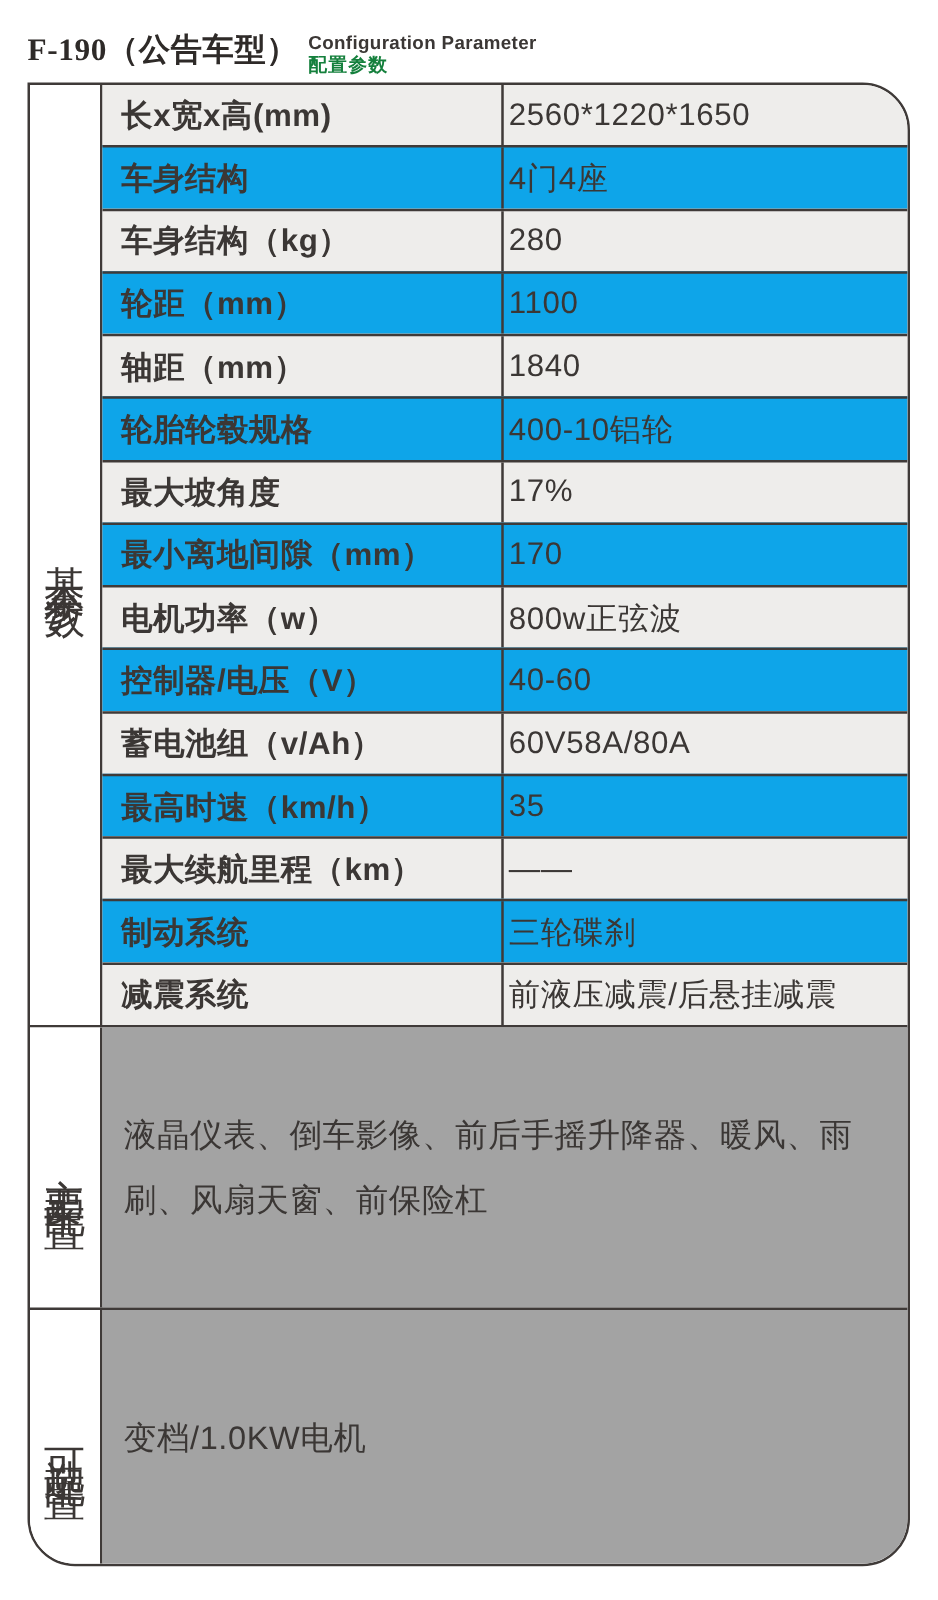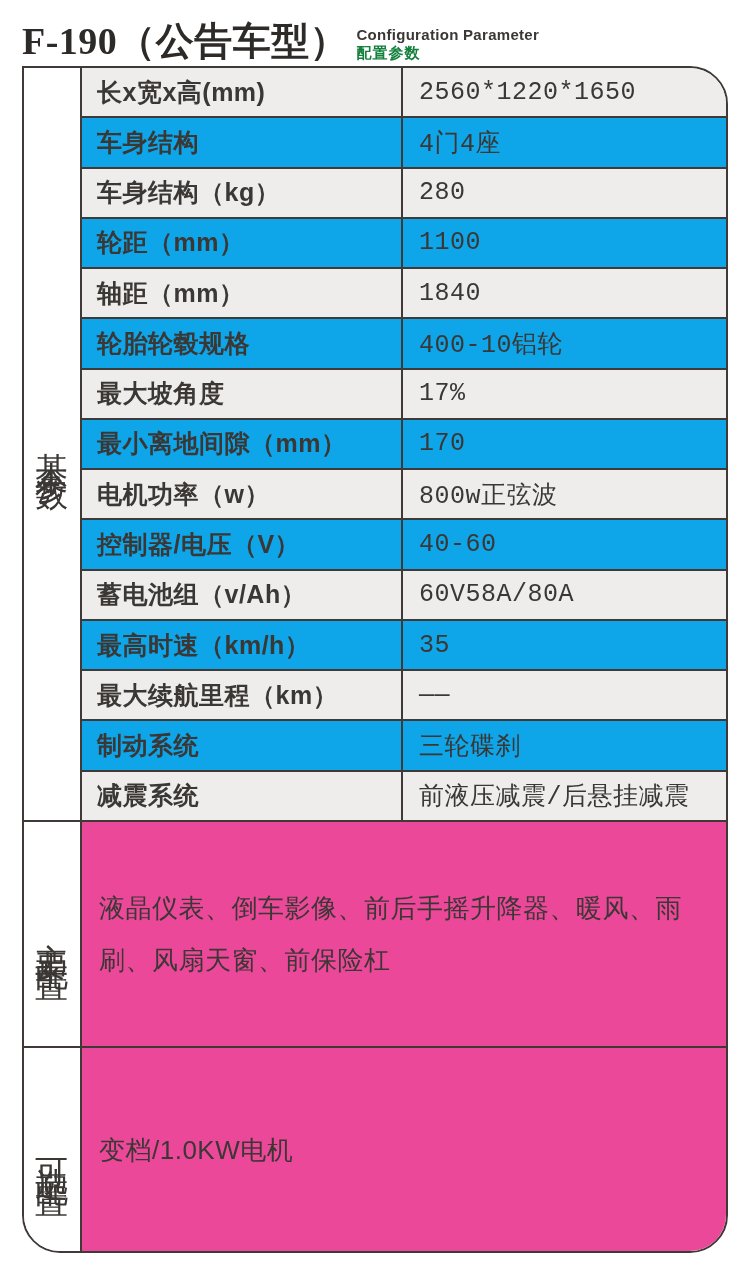--- a/index.html
+++ b/index.html
@@ -15,21 +15,21 @@
   
   .header {
     position: absolute;
     left: 22px; top: 20px;
     display: flex;
     align-items: flex-start;
   }
   .page-title {
     font-family: "Liberation Serif", "DejaVu Serif", serif;
     font-weight: bold;
-    font-size: 38px;
+    font-size: 25px;
     line-height: 42px;
     color: #2e2a28;
     letter-spacing: 0.5px;
     white-space: nowrap;
   }
   .subtitle {
     margin-left: 8px;
     margin-top: 6px;
     display: flex;
     flex-direction: column;
@@ -111,36 +111,35 @@
     padding-left: 15px;
     font-size: 25px;
     letter-spacing: 0.5px;
     white-space: nowrap;
     font-weight: bold;
   }
   .cell-value {
     flex: 1;
     display: flex;
     align-items: center;
-    padding-left: 16px;
+    padding-left: 4px;
     font-size: 25px;
     letter-spacing: 0.5px;
     white-space: nowrap;
-    font-family: Liberation Mono, monospace;
   }
 
   .content-cell {
     flex: 1;
     display: flex;
     align-items: center;
     padding: 0 26px 0 17px;
     font-size: 26px;
     line-height: 52px;
     letter-spacing: 0.5px;
-    background: #ec4899;
+    background: #a3a3a3;
   }
 </style>
 </head>
 <body>
 
 <div class="header">
   <div class="page-title">F-190（公告车型）</div>
   <div class="subtitle">
     <span class="subtitle-en">Configuration Parameter</span>
     <span class="subtitle-cn">配置参数</span>

